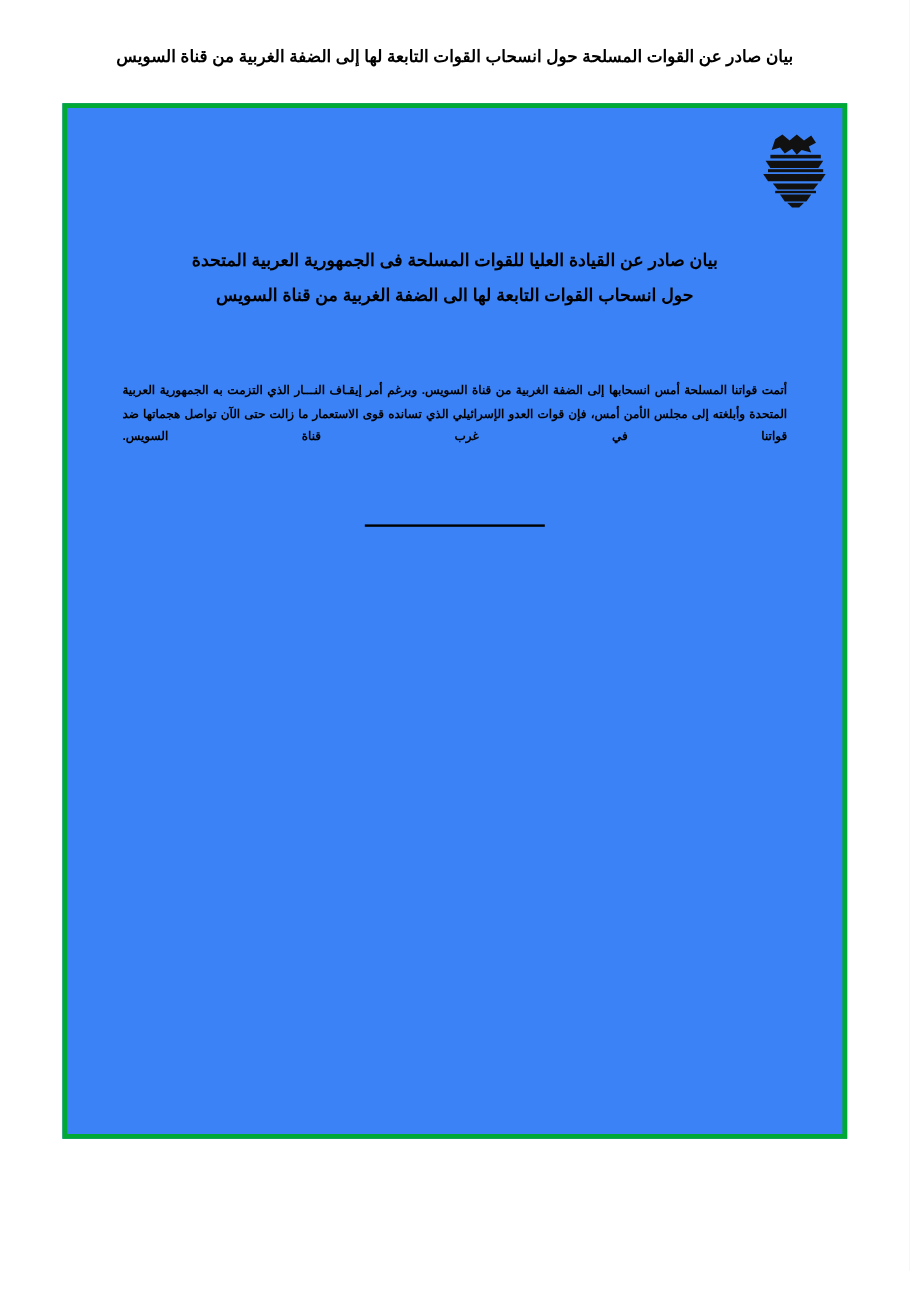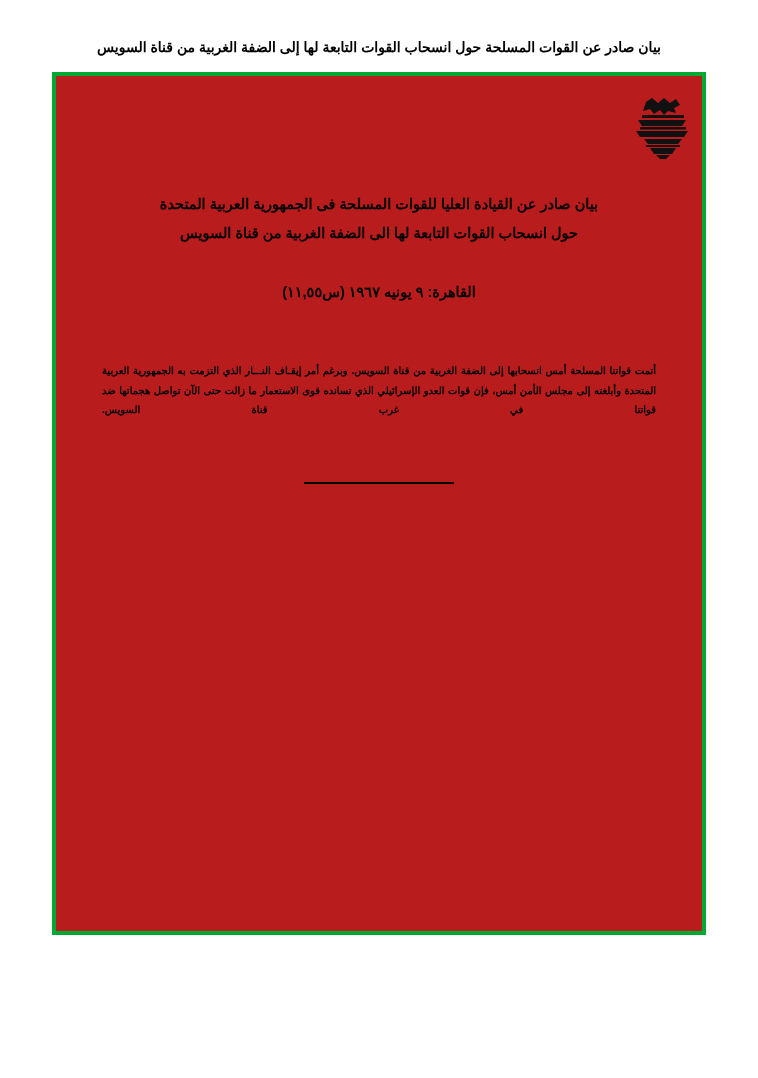--- a/index.html
+++ b/index.html
@@ -33,26 +33,26 @@
     font-weight: bold;
     letter-spacing: 0;
     direction: rtl;
     padding: 0 70px;
     line-height: 1.4;
   }
 
   
   .frame {
     position: absolute;
-    top: 72px;
+    top: 86px;
     left: 52px;
     width: 654px;
     height: 863px;
     border: 4px solid #00a933;
-    background: #b91c1c;
+    background: #3b82f6;
     box-sizing: border-box;
   }
 
   .frame-inner {
     position: absolute;
     inset: 0;
     padding: 22px 46px 0 46px;
     box-sizing: border-box;
   }
 
@@ -148,21 +148,20 @@
           </g>
         </svg>
       </div>
 
       <div class="title-block">
         <div class="title-line">بيان صادر عن القيادة العليا للقوات المسلحة فى الجمهورية العربية المتحدة</div>
         <div class="title-line">حول انسحاب القوات التابعة لها الى الضفة الغربية من قناة السويس</div>
       </div>
 
       <div class="meta-block">
-        <div class="meta-line">القاهرة: ٩ يونيه ١٩٦٧ (س١١,٥٥)</div>
       </div>
 
       <div class="body-block">
         <p class="body-para">أتمت قواتنا المسلحة أمس انسحابها إلى الضفة الغربية من قناة السويس. وبرغم أمر إيقـاف النـــار الذي التزمت به الجمهورية العربية المتحدة وأبلغته إلى مجلس الأمن أمس، فإن قوات العدو الإسرائيلي الذي تسانده قوى الاستعمار ما زالت حتى الآن تواصل هجماتها ضد قواتنا في غرب قناة السويس.</p>
       </div>
 
       <div class="rule-wrap">
         <div class="rule"></div>
       </div>
 

